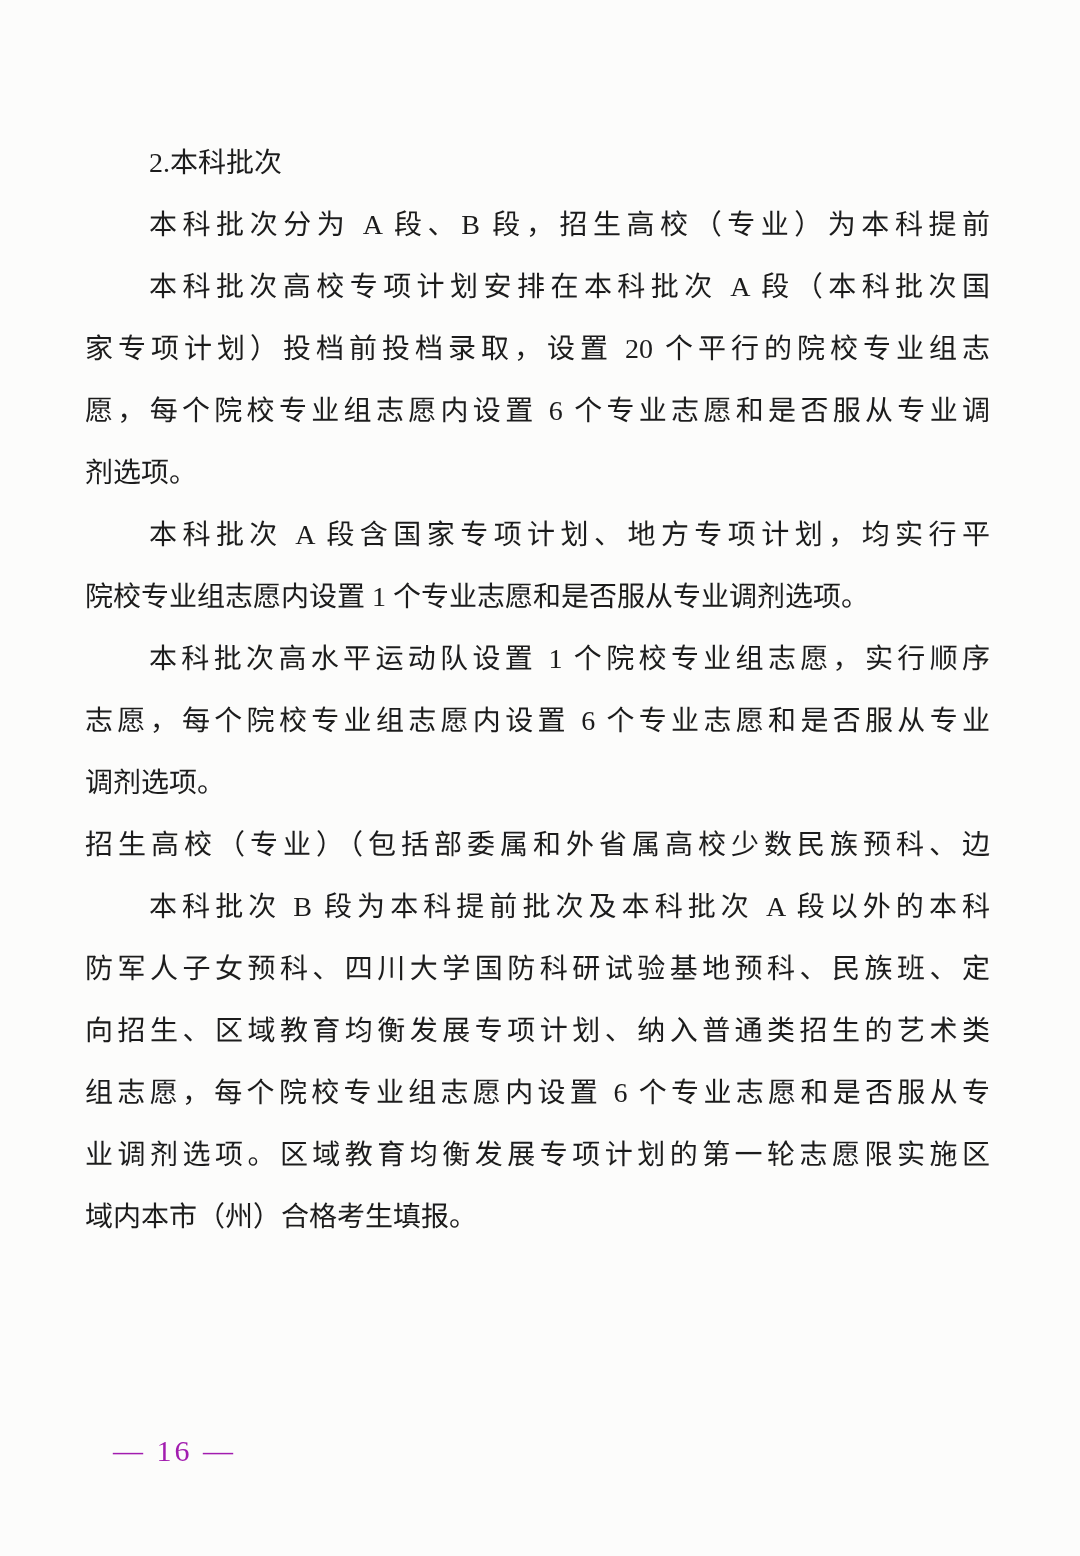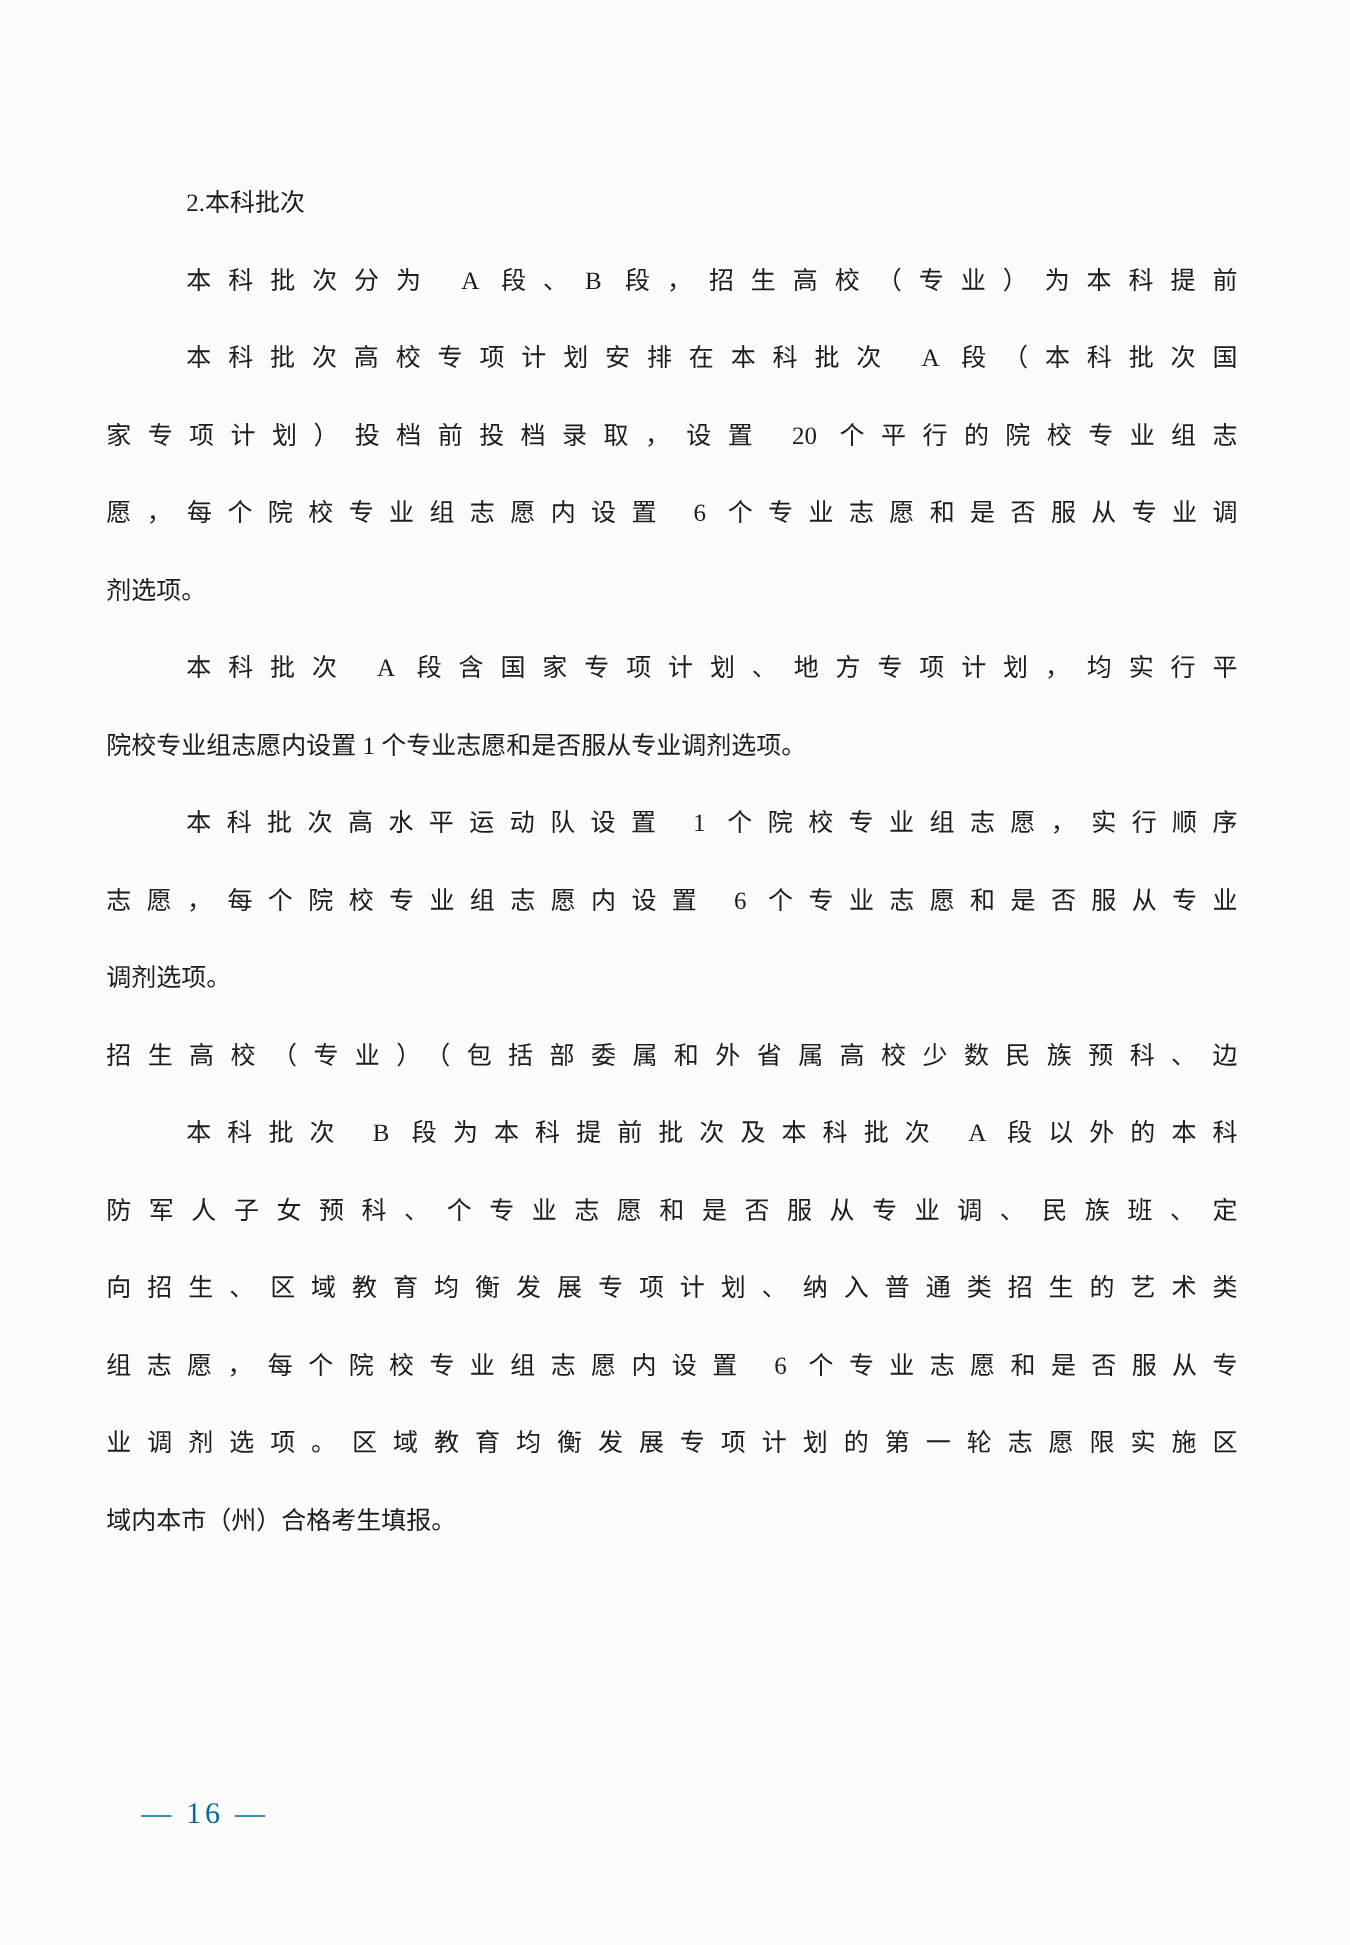--- a/index.html
+++ b/index.html
@@ -18,21 +18,21 @@
     height: 1556px;
     background: #fcfcfb;
     color: #1c1c1c;
     font-family: "Liberation Serif", "DejaVu Serif", serif;
   }
   .content {
     position: absolute;
     left: 85px;
     top: 132px;
     width: 905px;
-    font-size: 20px;
+    font-size: 28px;
     line-height: 62px;
   }
   .para {
     margin: 0;
     padding: 0;
   }
   .line {
     text-align: justify;
     text-align-last: justify;
     white-space: normal;
@@ -41,24 +41,24 @@
     text-indent: 64px;
   }
   .line.last {
     text-align: justify;
     text-align-last: left;
   }
   .footer {
     position: absolute;
     left: 113px;
     top: 1430px;
-    font-size: 24px;
+    font-size: 30px;
     line-height: 42px;
     letter-spacing: 3px;
-    color: #0369a1;
+    color: #a21caf;
   }
 </style>
 </head>
 <body>
 
 <div class="page">
   <div class="content">
 
     <div class="para">
       <div class="line indent last">2.本科批次</div>
@@ -82,21 +82,21 @@
 
     <div class="para">
       <div class="line indent">本科批次高水平运动队设置 1 个院校专业组志愿，实行顺序</div>
       <div class="line">志愿，每个院校专业组志愿内设置 6 个专业志愿和是否服从专业</div>
       <div class="line last">调剂选项。</div>
     </div>
 
     <div class="para">
       <div class="line">招生高校（专业）（包括部委属和外省属高校少数民族预科、边</div>
       <div class="line indent">本科批次 B 段为本科提前批次及本科批次 A 段以外的本科</div>
-      <div class="line">防军人子女预科、个专业志愿和是否服从专业调、民族班、定</div>
+      <div class="line">防军人子女预科、四川大学国防科研试验基地预科、民族班、定</div>
       <div class="line">向招生、区域教育均衡发展专项计划、纳入普通类招生的艺术类</div>
       <div class="line">组志愿，每个院校专业组志愿内设置 6 个专业志愿和是否服从专</div>
       <div class="line">业调剂选项。区域教育均衡发展专项计划的第一轮志愿限实施区</div>
       <div class="line last">域内本市（州）合格考生填报。</div>
     </div>
 
   </div>
 
   <div class="footer">— 16 —</div>
 </div>

